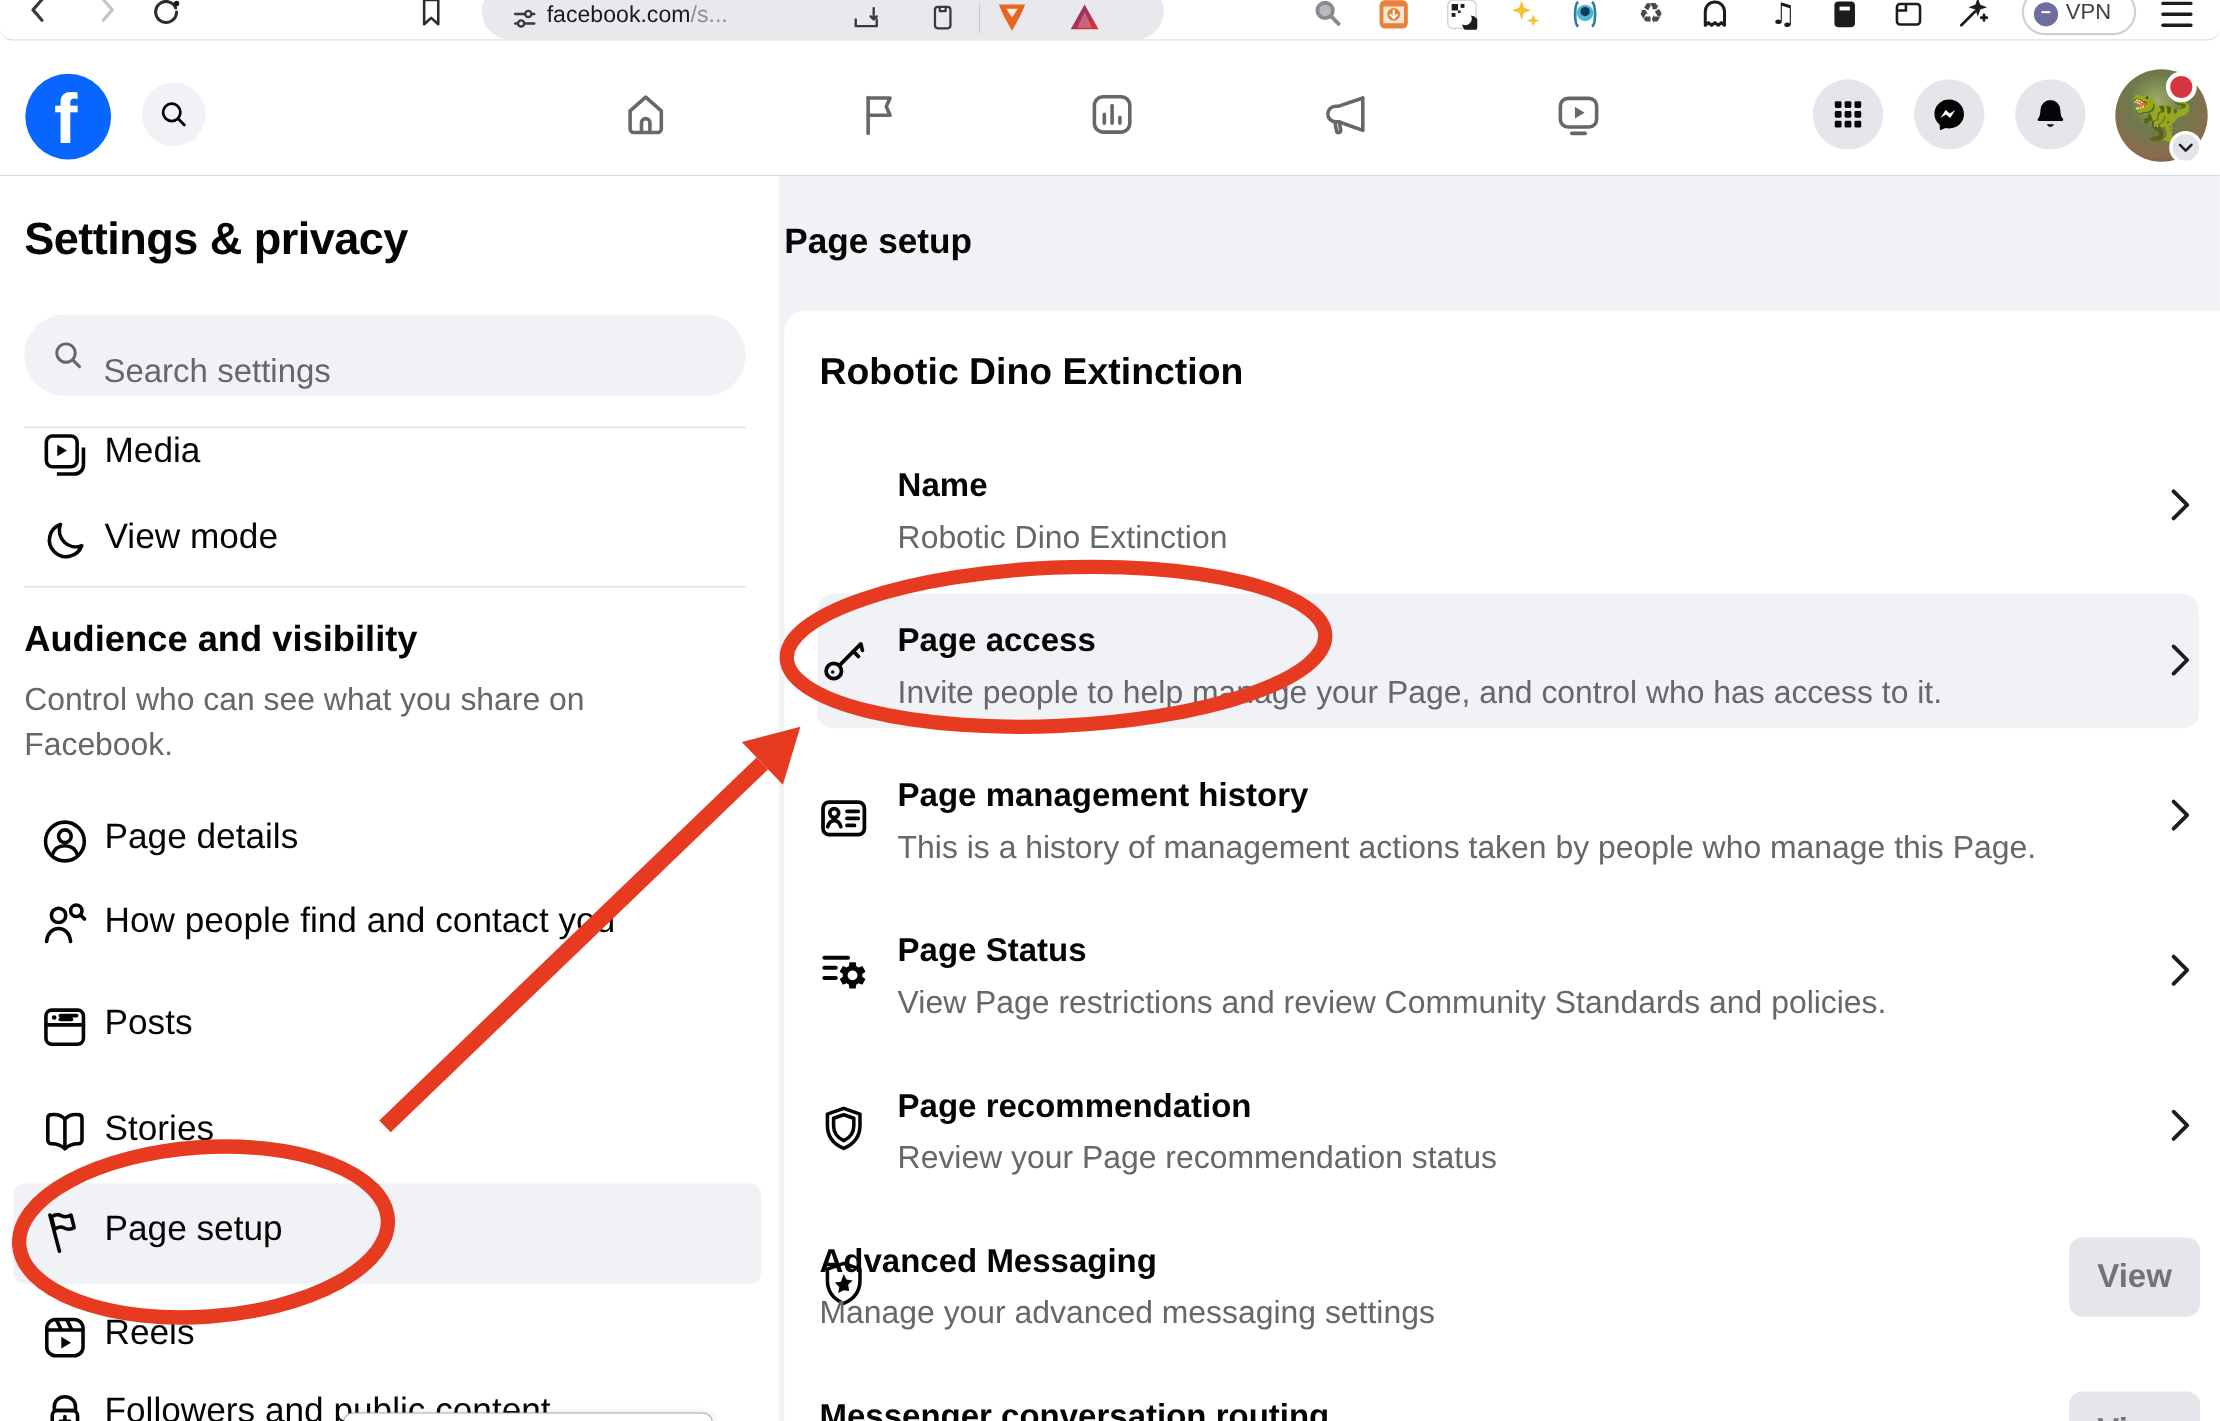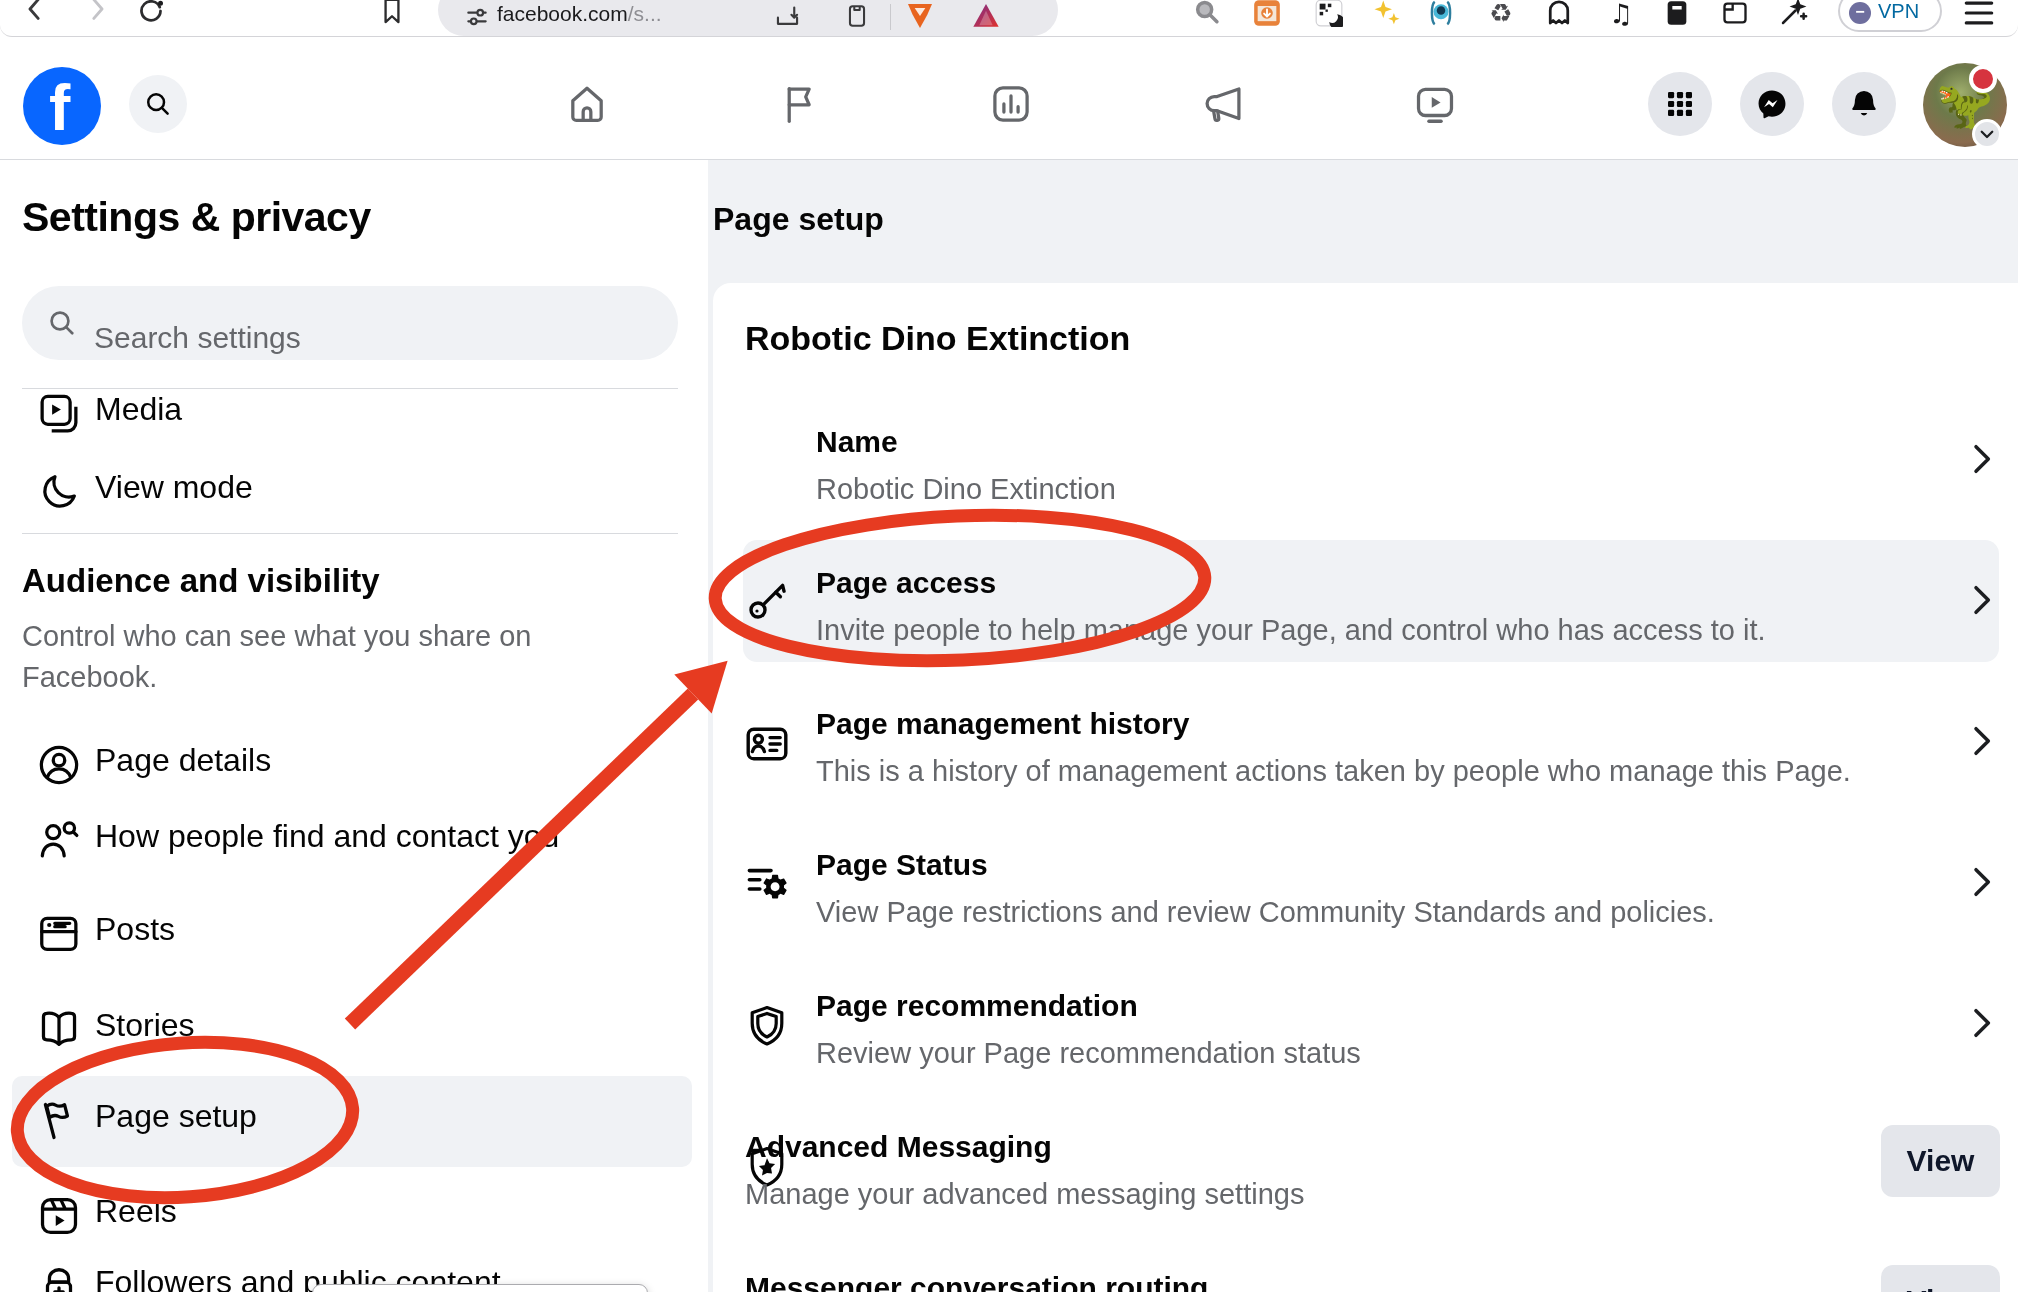--- a/index.html
+++ b/index.html
@@ -13,21 +13,21 @@
   .bicon { position:absolute; top:-6px; }
   #url-pill { position:absolute; left:438px; top:-16px; width:620px; height:52px;
     background:#e9e9ed; border-radius:26px; }
   #url-text { position:absolute; left:59px; top:18px; font-size:21px; color:#1b1b1d; white-space:nowrap; }
   #url-text .trunc { color:#8e8e93; }
   .pill-divider { position:absolute; left:452px; top:20px; width:1px; height:26px; background:#c9c9cd; }
   #vpn-pill { position:absolute; left:1838px; top:-10px; width:104px; height:42px; background:#fff;
     border:2px solid #d0d0d5; border-radius:21px; }
   #vpn-pill .dot { position:absolute; left:9px; top:10px; width:22px; height:22px; border-radius:50%;
     background:#6e6e9e; color:#fff; font-size:16px; line-height:20px; text-align:center; font-weight:700; }
-  #vpn-pill .lbl { position:absolute; left:38px; top:8px; font-size:20px; color:#0369a1; }
+  #vpn-pill .lbl { position:absolute; left:38px; top:8px; font-size:20px; color:#404040; }
   .ext { position:absolute; top:-2px; width:30px; height:30px; display:flex; align-items:center; justify-content:center; }
   .glyph { font-family:"DejaVu Sans", sans-serif; }
 
   
   #fb-header { position:absolute; left:0; top:37px; width:2018px; height:123px;
     background:#fff; border-bottom:1px solid #d8dade; z-index:30; }
   #fb-logo { position:absolute; left:23px; top:30px; width:78px; height:78px; border-radius:50%;
     background:#0866ff; color:#fff; overflow:hidden; }
   #fb-logo span { position:absolute; left:26px; top:4px; font-size:64px; font-weight:700; }
   #hdr-search { position:absolute; left:129px; top:38px; width:58px; height:58px; border-radius:50%;
@@ -70,21 +70,21 @@
   #page-name { position:absolute; left:32px; top:36px; font-size:34px; font-weight:700; }
   #row-highlight { position:absolute; left:30px; top:257px; width:1256px; height:122px;
     border-radius:14px; background:#f0f2f5; }
   .mrow-ic { position:absolute; left:30px; width:48px; height:48px; color:#050505; }
   .mrow-title { position:absolute; left:103px; font-size:30px; font-weight:600; white-space:nowrap; }
   .mrow-sub { position:absolute; left:103px; font-size:29px; color:#65676b; white-space:nowrap; }
   .mrow-title.noicon, .mrow-sub.noicon { left:32px; }
   .chev { position:absolute; left:1248px; width:40px; height:40px; color:#1c1e21; }
   .view-btn { position:absolute; left:1168px; width:119px; height:72px; border-radius:12px;
     background:#e4e6eb; border:none; font-family:"Liberation Sans",sans-serif;
-    font-size:30px; font-weight:700; color:#0f172a; }
+    font-size:30px; font-weight:700; color:#737373; }
 
   
   #annotations { position:absolute; left:0; top:0; width:2018px; height:1292px;
     z-index:60; pointer-events:none; }
 
   svg { display:block; }
 </style>
 </head>
 <body>
 

